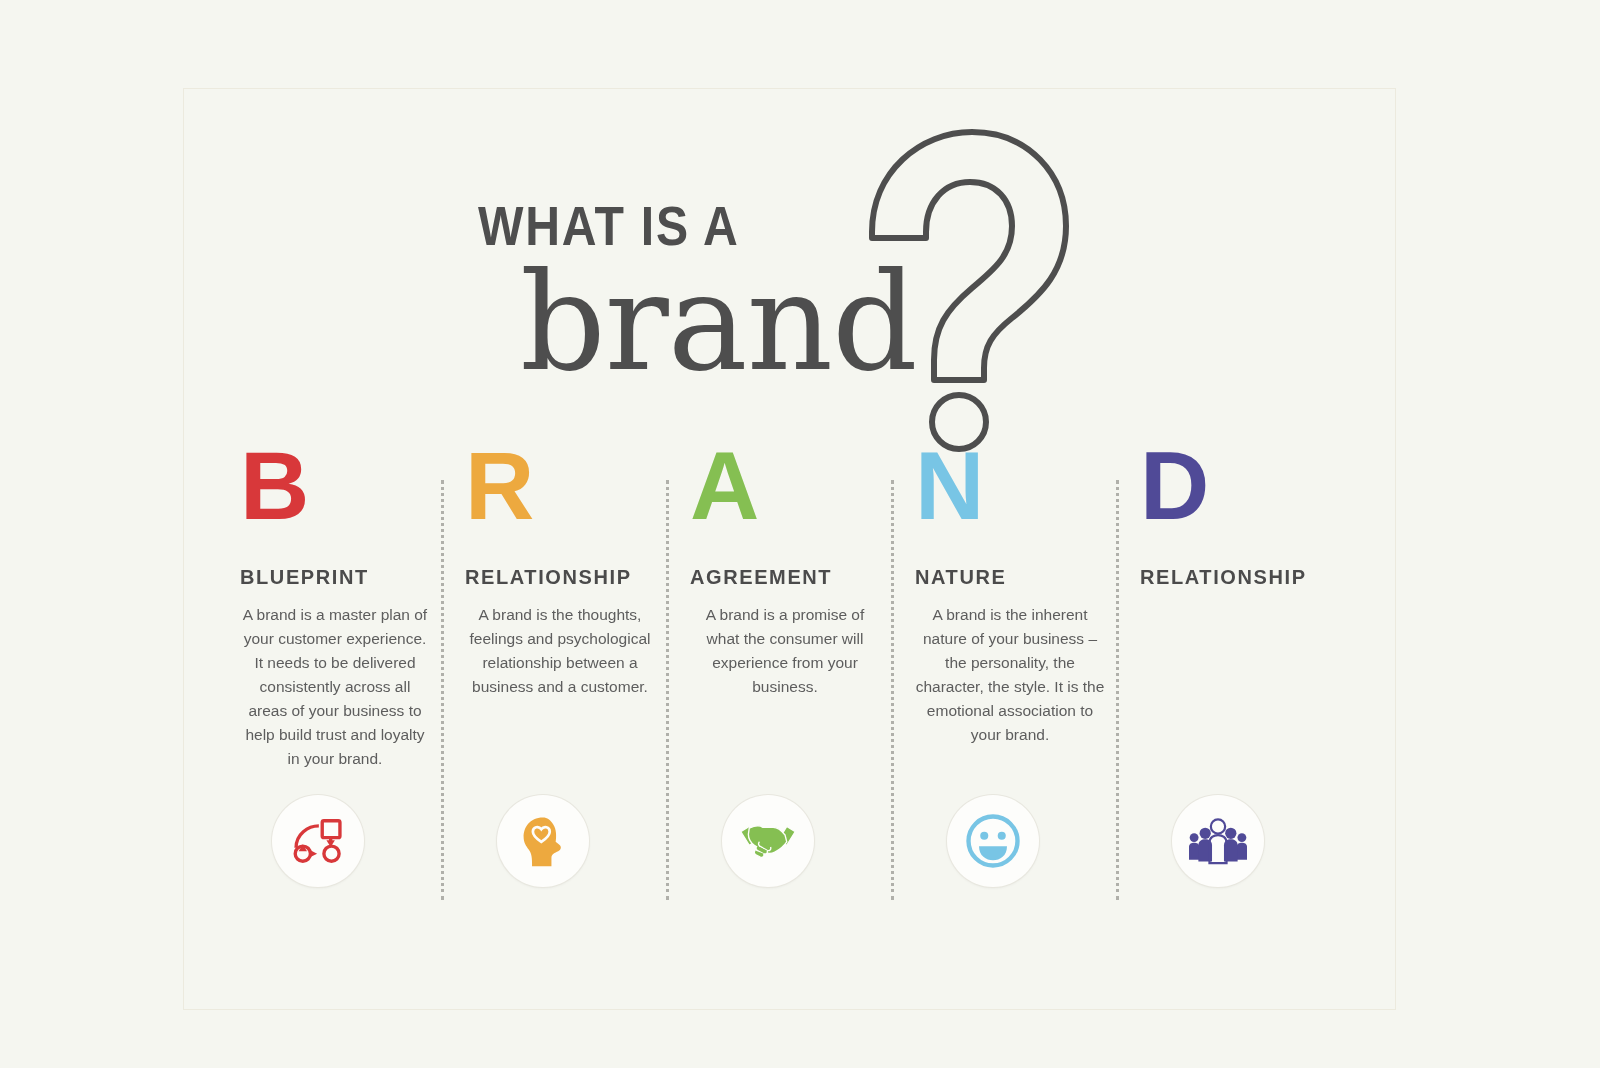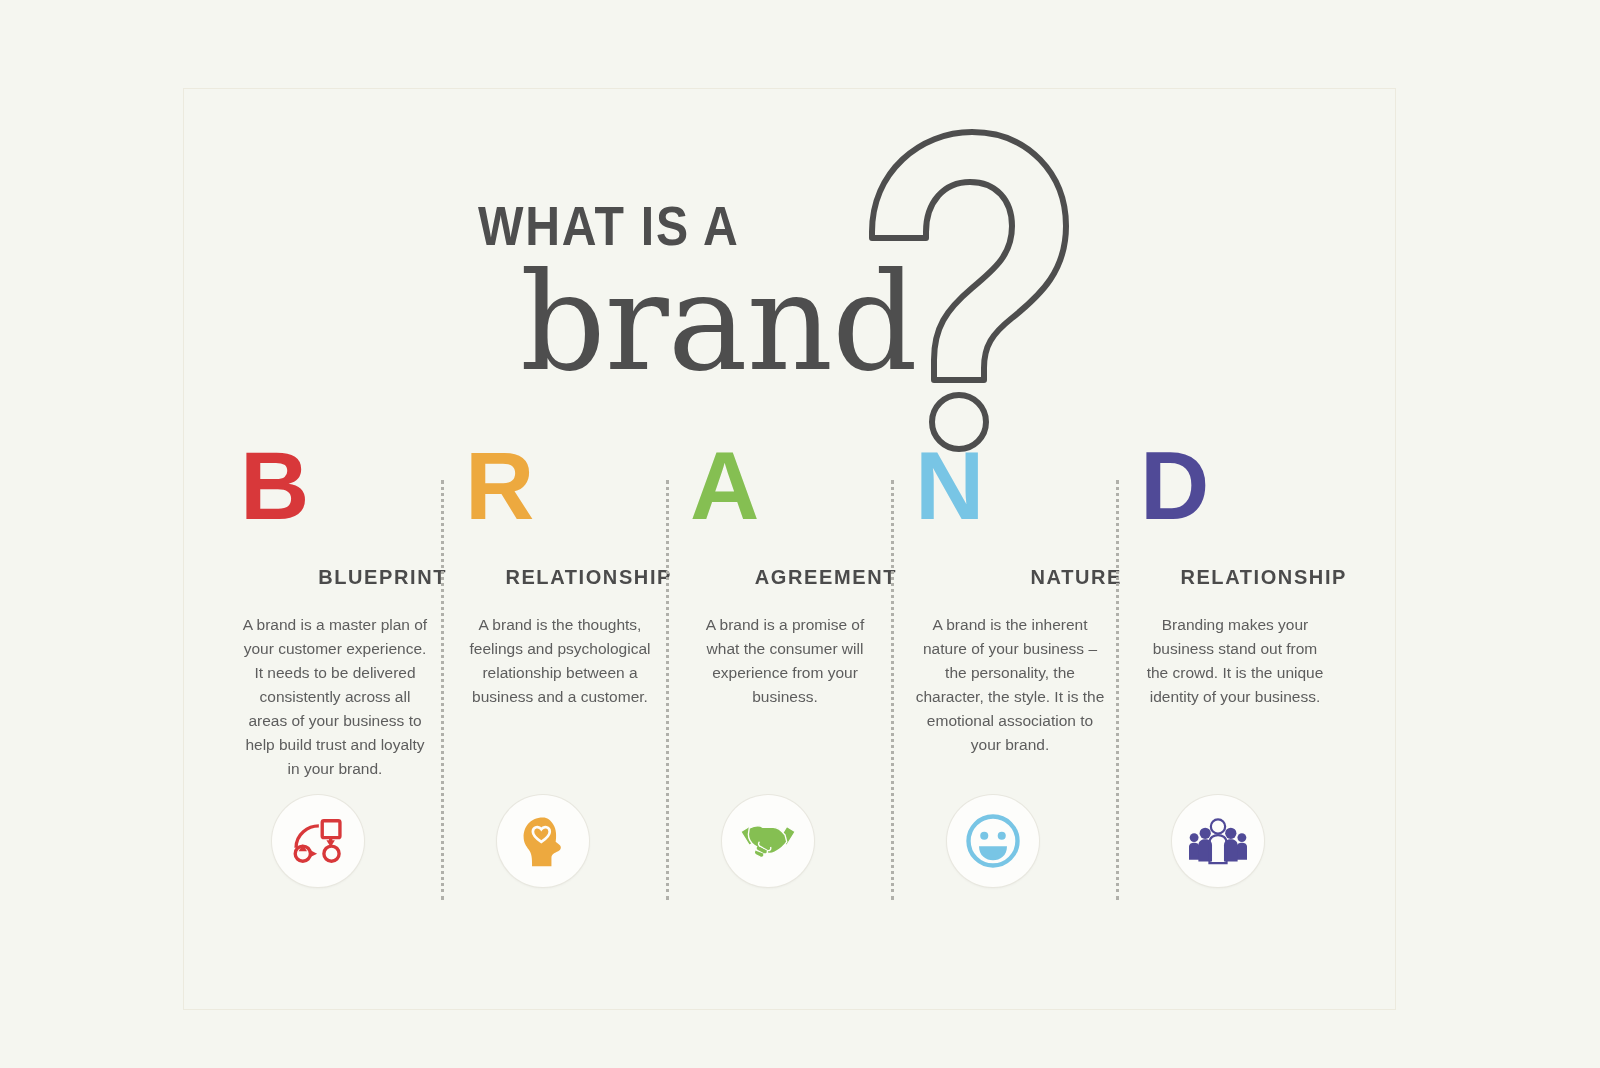--- a/index.html
+++ b/index.html
@@ -82,22 +82,21 @@
     letter-spacing:-2px;
     height:100px;
     margin-bottom:26px;
   }
   .col-title {
     font-family:"Liberation Sans", sans-serif;
     font-weight:bold;
     font-size:20px;
     letter-spacing:1.6px;
     color:#4b4b4b;
-    margin-bottom:24px;
-    text-align:right;
+    margin-bottom:14px;
   }
   .col-body {
     font-family:"Liberation Sans", sans-serif;
     font-size:15.5px;
     line-height:24px;
     color:#5d5d5d;
     max-width:190px;
     text-align:center;
   }
   .icon-wrap {
@@ -202,21 +201,20 @@
           <circle cx="42" cy="26" r="4.6" fill="#78c5e5"></circle>
           <path d="M16 38 L48 38 C48 49 40 54 32 54 C24 54 16 49 16 38 Z" fill="#78c5e5"></path>
         </svg>
       </div>
     </div>
 
     <div class="col">
       <div class="divider"></div>
       <div class="col-letter" style="color:#504a97">D</div>
       <div class="col-title">RELATIONSHIP</div>
-      <div class="col-body">Branding makes your business stand out from the crowd. It is the unique identity of your business.</div>
       <div class="icon-wrap">
         <svg width="58" height="48" viewBox="0 0 68 56">
           <g fill="#504a97">
             <circle cx="6" cy="24" r="5.2"></circle>
             <path d="M0 50 L0 35 C0 31 3 30 6 30 C9 30 12 31 12 35 L12 50 Z"></path>
             <circle cx="62" cy="24" r="5.2"></circle>
             <path d="M56 50 L56 35 C56 31 59 30 62 30 C65 30 68 31 68 35 L68 50 Z"></path>
             <circle cx="19" cy="19" r="6.6"></circle>
             <path d="M11 52 L11 33 C11 28 15 26 19 26 C23 26 27 28 27 33 L27 52 Z"></path>
             <circle cx="49" cy="19" r="6.6"></circle>

